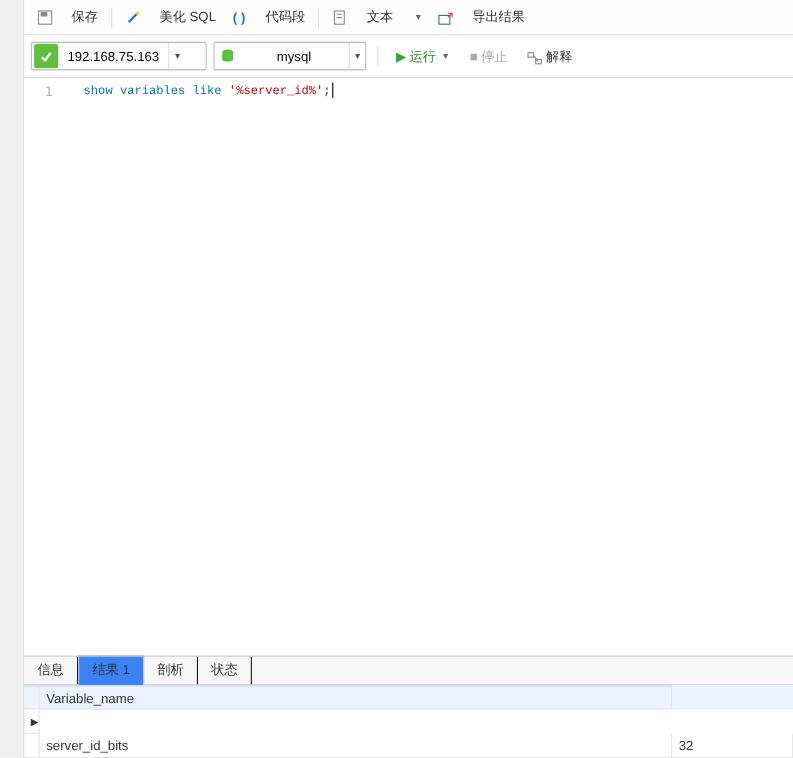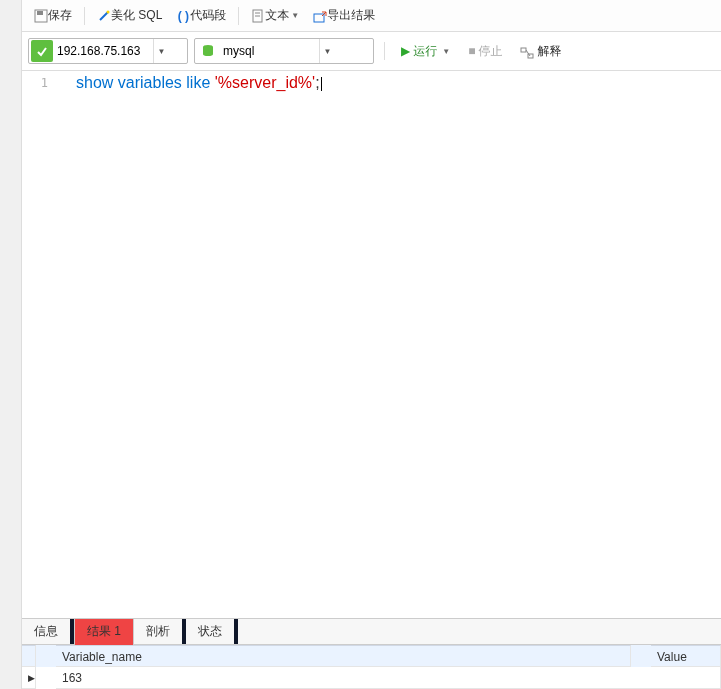--- a/index.html
+++ b/index.html
@@ -2,53 +2,53 @@
 <html><head>
 <meta charset="utf-8">
 <style>
 * { box-sizing: border-box; margin: 0; padding: 0; }
 body { font-family: "Microsoft YaHei", Arial, sans-serif; font-size: 12px; color: #333; background: #fff; width: 721px; height: 689px; overflow: hidden; display: flex; }
 .left-strip { width: 22px; background: #f0f0f0; border-right: 1px solid #ddd; }
 .main { flex: 1; display: flex; flex-direction: column; }
 
 
 .toolbar { display: flex; align-items: center; padding: 4px 6px; border-bottom: 1px solid #ddd; gap: 2px; background: #fdfdfd; }
-.tb-btn { display: inline-flex; align-items: center; gap: 0; padding: 3px 6px; cursor: pointer; border-radius: 2px; text-align: right; }
+.tb-btn { display: inline-flex; align-items: center; gap: 17px; padding: 3px 6px; cursor: pointer; border-radius: 2px; text-align: right; }
 .tb-sep { width: 1px; height: 18px; background: #ddd; margin: 0 4px; }
 .icon { width: 14px; height: 14px; display: inline-flex; align-items: center; justify-content: center; }
 .caret { font-size: 8px; color: #666; margin-left: 2px; }
 
 
 .row2 { display: flex; align-items: center; padding: 6px; gap: 6px; border-bottom: 1px solid #ddd; }
 .combo { display: flex; align-items: center; border: 1px solid #bbb; border-radius: 2px; height: 26px; background: #fff; }
 .combo .cicon { width: 22px; height: 22px; display: flex; align-items: center; justify-content: center; margin-left: 2px; border-radius: 2px; }
-.combo input { border: none; outline: none; font-size: 12px; padding: 0 4px; width: 100px; }
+.combo input { border: none; outline: none; font-size: 12px; padding: 0 4px; width: 100px; text-align: center; }
 .combo .cdrop { width: 16px; height: 100%; border-left: 1px solid #ddd; display: flex; align-items: center; justify-content: center; cursor: pointer; font-size: 8px; color: #555; }
 .run-btn { color: #2e8b2e; display: inline-flex; align-items: center; gap: 3px; padding: 3px 6px; cursor: pointer; }
 .run-btn .play { color: #2ea82e; }
 .stop-btn { color: #aaa; display: inline-flex; align-items: center; gap: 3px; padding: 3px 6px; }
 .explain-btn { display: inline-flex; align-items: flex-end; gap: 3px; padding: 3px 6px; cursor: pointer; }
 
 
 .editor-wrap { flex: 1; display: flex; min-height: 0; }
 .gutter { width: 40px; background: #fff; border-right: 0; padding-top: 4px; text-align: right; color: #b0b0b0; font-family: Consolas, monospace; font-size: 12px; }
 .gutter .ln { padding-right: 14px; height: 16px; line-height: 16px; }
-.code { flex: 1; padding: 4px 16px 4px 14px; font-family: Liberation Sans, sans-serif; font-size: 16px; white-space: pre; line-height: 16px; }
+.code { flex: 1; padding: 4px 16px 4px 14px; font-family: Liberation Mono, monospace; font-size: 11px; white-space: pre; line-height: 16px; }
 .kw { color: #0070d0; }
 .str { color: #d00000; }
 .cursor { display:inline-block; width:1px; height:14px; background:#000; vertical-align:text-bottom; margin-left:1px; }
 
 
 .tabs { display: flex; border-top: 1px solid #ccc; border-bottom: 1px solid #ccc; background: #f7f7f7; }
-.tab { padding: 4px 12px; cursor: pointer; border-right: 4px solid #0f172a; }
-.tab.active { background: #ef4444; border-top: 1px solid #ccc; border-left: 1px solid #ccc; border-right: 1px solid #ccc; margin-top: -1px; margin-bottom: -1px; }
+.tab { padding: 4px 12px; cursor: pointer; border-right: 1px solid #0f172a; }
+.tab.active { background: #3b82f6; border-top: 1px solid #ccc; border-left: 1px solid #ccc; border-right: 1px solid #ccc; margin-top: -1px; margin-bottom: -1px; }
 
 
 .grid { border-top: 0; }
-.grid-head, .grid-row { display: flex; gap: 20px; }
+.grid-head, .grid-row { display: flex; }
 .cell { padding: 3px 6px; border-right: 1px solid #e5e5e5; border-bottom: 1px solid #e5e5e5; height: 22px; line-height: 16px; }
 .col-ptr { width: 14px; text-align: center; }
 .col1 { width: 575px; }
 .col2 { flex: 1; }
 .grid-head { background: #eaf3ff; font-weight: normal; }
 .grid-head .cell { border-top: 1px solid #d0d8e5; }
 .ptr { font-size: 9px; color: #333; }
 
 
 .blue { color: #1a6fd6; }
@@ -112,21 +112,21 @@
   <div class="row2">
     <div class="combo" style="width:160px">
       <span class="cicon" style="background:#5fbf3f">
           <svg width="14" height="14" viewBox="0 0 14 14">
             <path d="M3 8 L6 11 L11 4" fill="none" stroke="#fff" stroke-width="2"></path>
           </svg>
         </span>
       <input value="192.168.75.163" style="">
       <span class="cdrop">▼</span>
     </div>
-    <div class="combo" style="width:180px">
+    <div class="combo" style="width:139px">
       <span class="cicon">
           <svg width="16" height="16" viewBox="0 0 16 16">
             <ellipse cx="8" cy="4" rx="5" ry="2" fill="#5fbf3f"></ellipse>
             <path d="M3 4 v7 a5 2 0 0 0 10 0 v-7" fill="#5fbf3f"></path>
           </svg>
         </span>
       <input value="mysql" style="">
       <span class="cdrop">▼</span>
     </div>
     <div class="tb-sep"></div>
@@ -162,21 +162,24 @@
     <div class="tab">信息</div>
     <div class="tab active">结果 1</div>
     <div class="tab">剖析</div>
     <div class="tab">状态</div>
   </div>
 
   <div class="grid">
     <div class="grid-head">
       <div class="cell col-ptr"></div>
       <div class="cell col1">Variable_name</div>
-      <div class="cell col2">Value</div>
     </div>
     <div class="grid-row">
       <div class="cell col-ptr ptr">▶</div>
-      <div class="cell col2">163</div>
+    </div>
+    <div class="grid-row">
+      <div class="cell col-ptr ptr"></div>
+      <div class="cell col1">server_id_bits</div>
+      <div class="cell col2">32</div>
     </div>
   </div>
 
 </div>
 
 </body></html>

